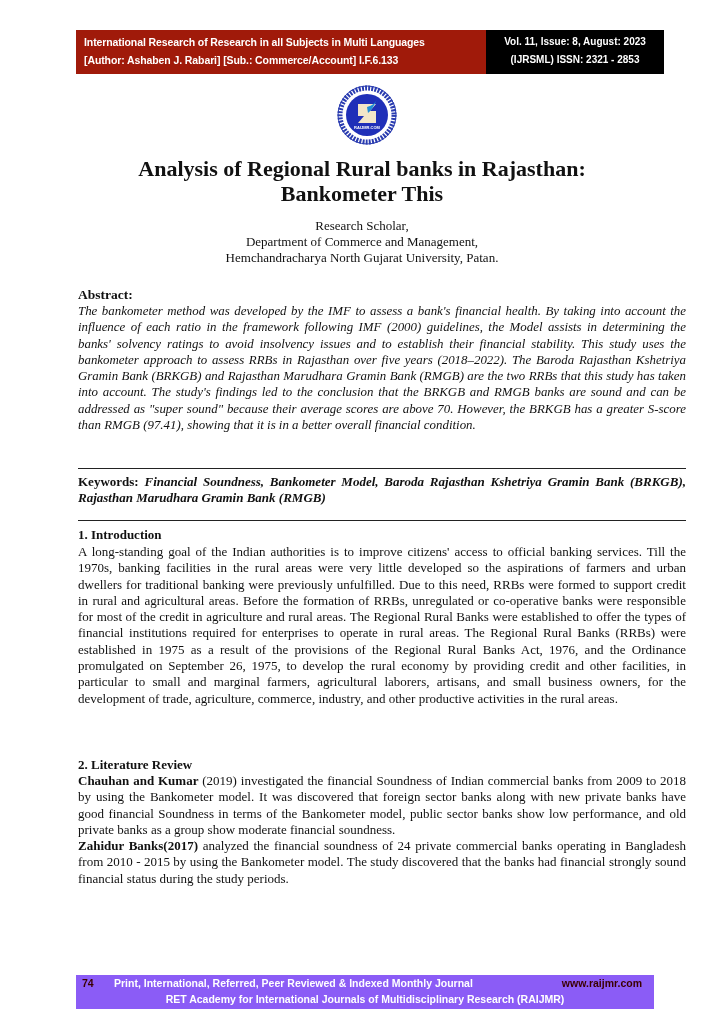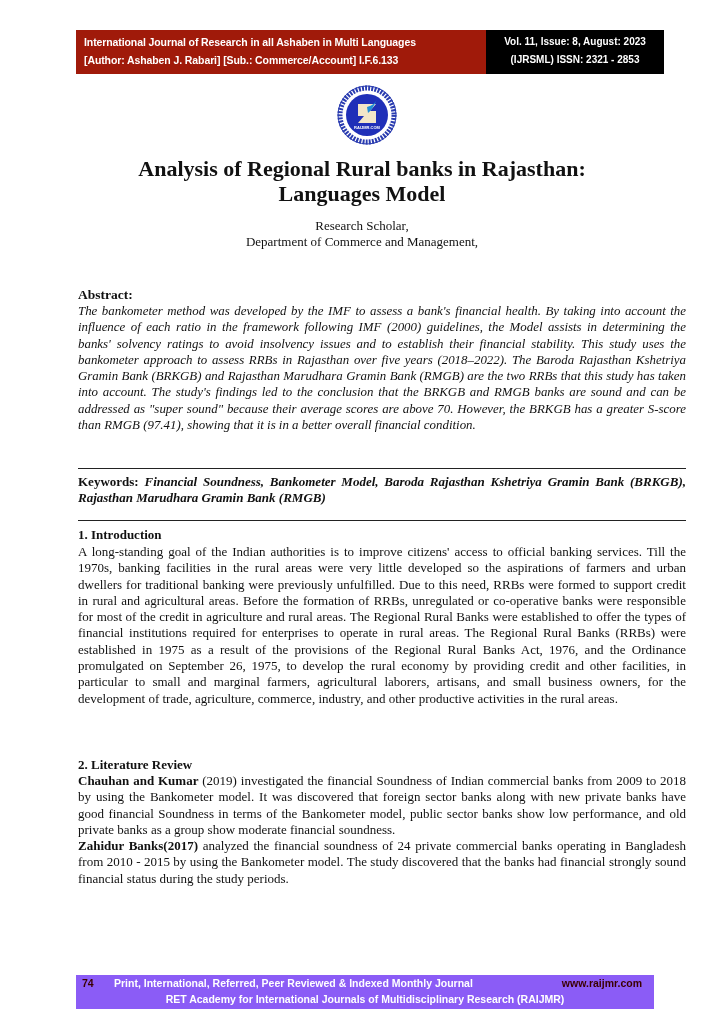--- a/index.html
+++ b/index.html
@@ -39,21 +39,21 @@
   .ftr-page { position: absolute; left: 6px; color: #3a0000; }
   .ftr-text1 { position: absolute; left: 22px; padding-left: 16px; }
   .ftr-url { position: absolute; right: 12px; color: #3a0000; }
   .ftr-row2 { position: absolute; top: 18px; left: 0; width: 100%; text-align: center; }
 </style>
 </head>
 <body>
 
 <div class="hdr">
   <div class="hdr-left">
-    <div>International Journal of Research in all Ashaben in Multi Languages</div>
+    <div>International Research of Research in all Subjects in Multi Languages</div>
     <div>[Author: Ashaben J. Rabari] [Sub.: Commerce/Account] I.F.6.133</div>
   </div>
   <div class="hdr-right">
     <div>Vol. 11, Issue: 8, August: 2023</div>
     <div>(IJRSML) ISSN: 2321 - 2853</div>
   </div>
 </div>
 
 <div class="logo">
   <svg width="60" height="60" viewBox="0 0 60 60">
@@ -62,26 +62,27 @@
     <circle cx="30" cy="30" r="21" fill="#1f2fb8"></circle>
     <path d="M21 19 L39 19 L33 26 L39 26 L39 38 L21 38 L27 31 L21 31 Z" fill="#f2e6c8"></path>
     <path d="M30 22 Q38 20 40 14 Q36 24 31 28 Z" fill="#1e8fd6"></path>
     <rect x="18" y="40" width="24" height="4" fill="#1f2fb8"></rect>
     <text x="30" y="43.5" font-size="4" fill="#ffffff" text-anchor="middle" font-family="Liberation Sans, sans-serif" font-weight="bold">RAIJMR.COM</text>
   </svg>
 </div>
 
 <div class="title">
   <div>Analysis of Regional Rural banks in Rajasthan:</div>
-  <div>Languages Model</div>
+  <div>Bankometer This</div>
 </div>
 
 <div class="author-block">
   <div>Research Scholar,</div>
   <div>Department of Commerce and Management,</div>
+  <div>Hemchandracharya North Gujarat University, Patan.</div>
 </div>
 
 <div class="content abstract-h">Abstract:</div>
 <div class="content abstract-body">The bankometer method was developed by the IMF to assess a bank's financial health. By taking into account the influence of each ratio in the framework following IMF (2000) guidelines, the Model assists in determining the banks' solvency ratings to avoid insolvency issues and to establish their financial stability. This study uses the bankometer approach to assess RRBs in Rajasthan over five years (2018–2022). The Baroda Rajasthan Kshetriya Gramin Bank (BRKGB) and Rajasthan Marudhara Gramin Bank (RMGB) are the two RRBs that this study has taken into account. The study's findings led to the conclusion that the BRKGB and RMGB banks are sound and can be addressed as "super sound" because their average scores are above 70. However, the BRKGB has a greater S-score than RMGB (97.41), showing that it is in a better overall financial condition.</div>
 
 <div class="rule rule1"></div>
 <div class="content keywords">
   <b>Keywords:</b>
   <i>Financial Soundness, Bankometer Model, Baroda Rajasthan Kshetriya Gramin Bank (BRKGB), Rajasthan Marudhara Gramin Bank (RMGB)</i>
 </div>

